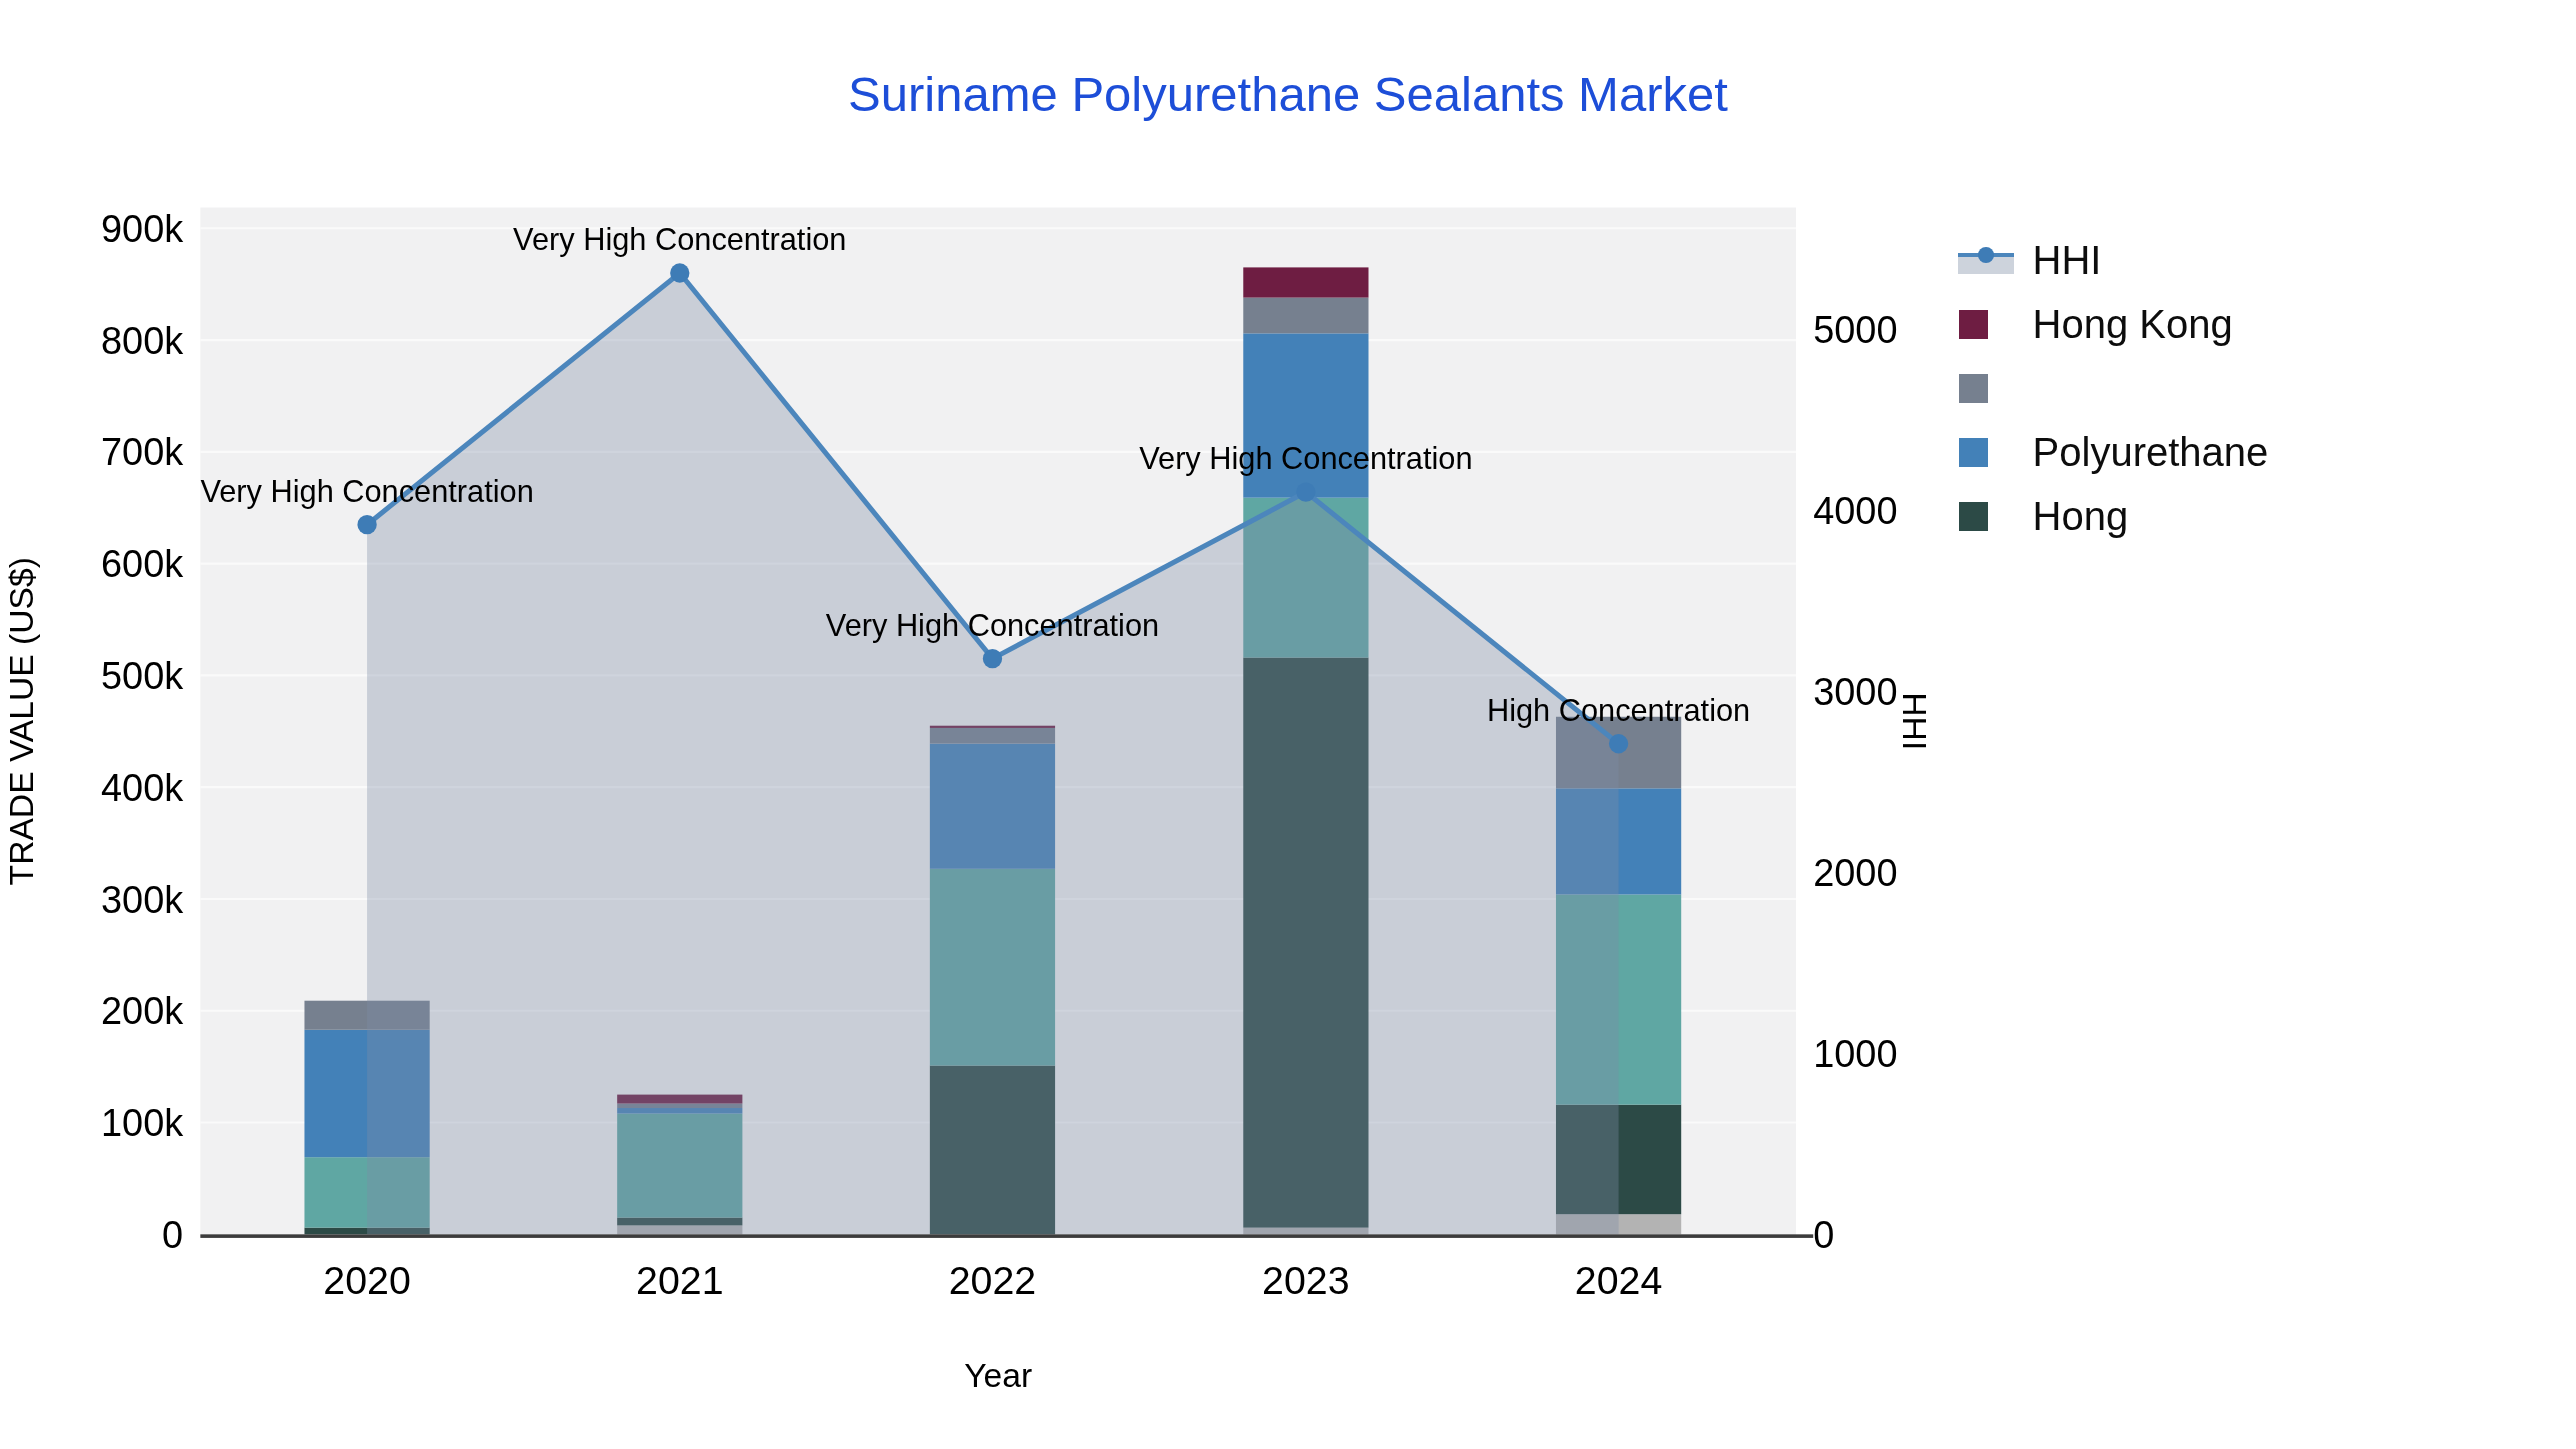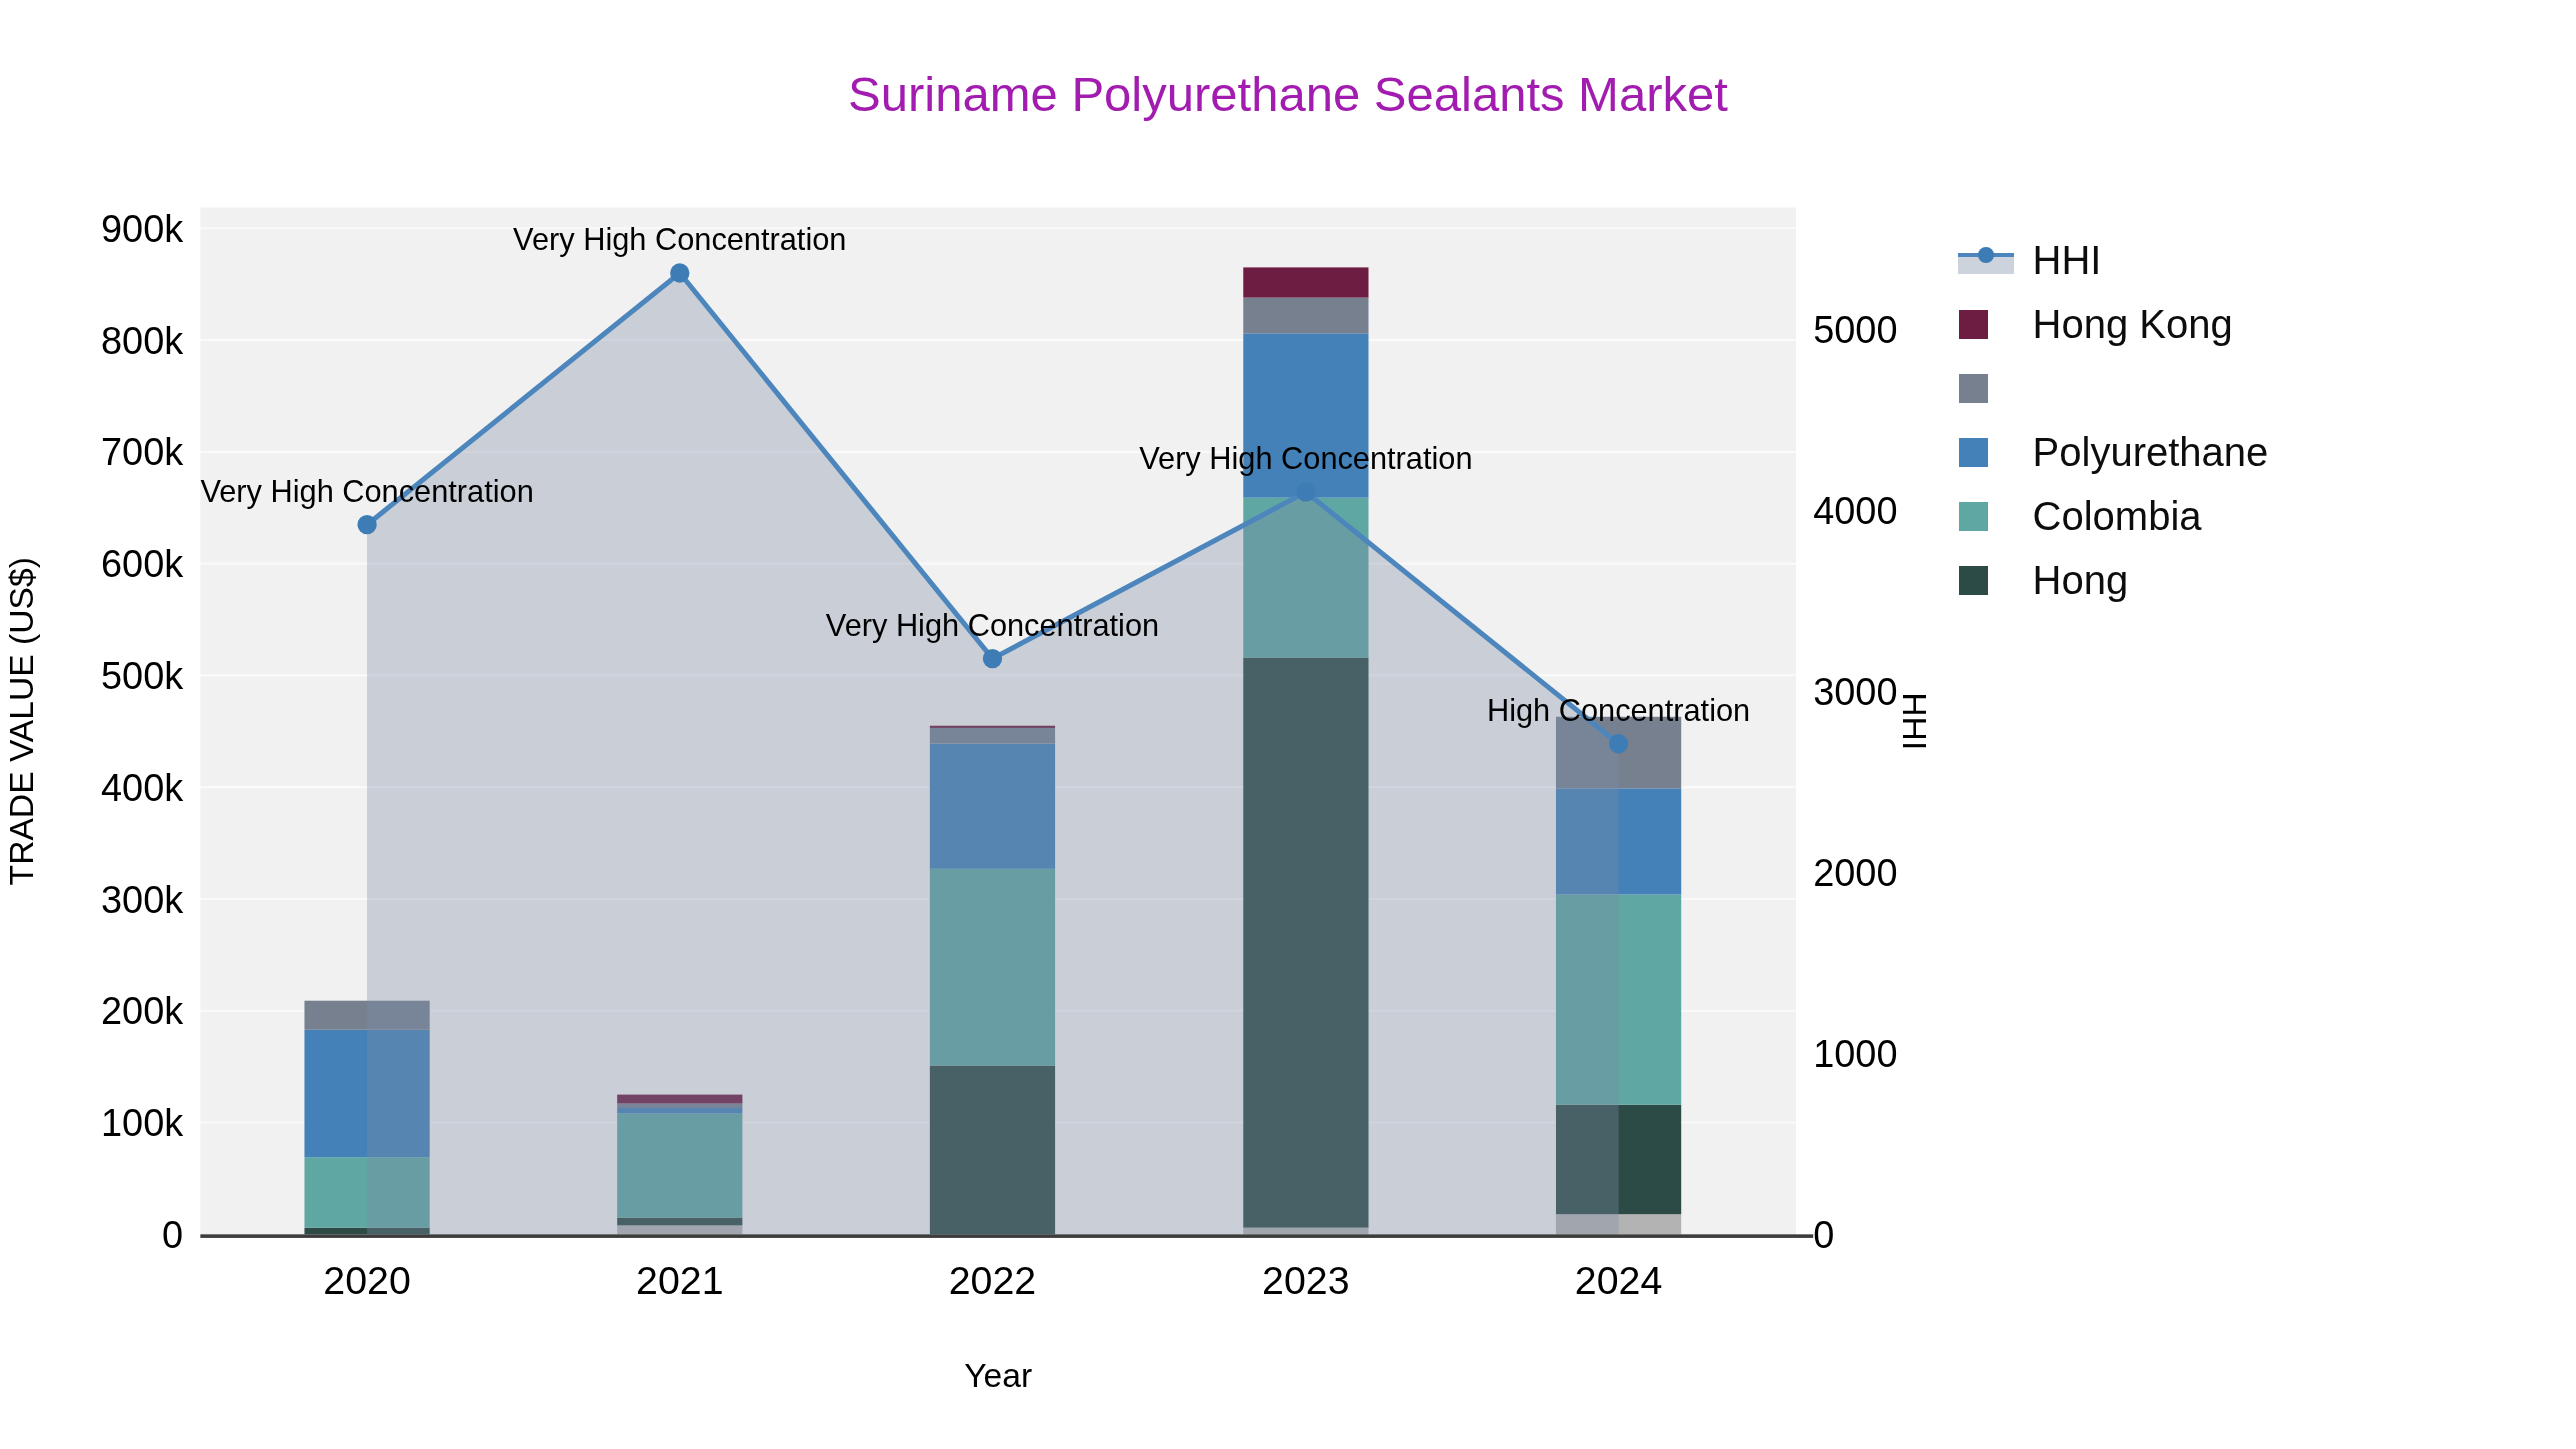--- a/index.html
+++ b/index.html
@@ -1,18 +1,18 @@
 <!DOCTYPE html>
 <html style="font-size:11.4px"><head>
 <meta charset="utf-8">
 <style>
   html,body{margin:0;padding:0;background:#ffffff;width:2576px;height:1449px;overflow:hidden;
             font-family:"Liberation Sans", sans-serif;}
   .figure{position:relative;width:2576px;height:1449px;background:#ffffff;}
-  .title{position:absolute;left:0;top:63px;width:2576px;text-align:center;color:#a21caf;
+  .title{position:absolute;left:0;top:63px;width:2576px;text-align:center;color:#1d4ed8;
          font-size:49px;line-height:62px;font-weight:400;}
   #chart{position:absolute;left:0;top:0;width:2576px;height:1449px;}
   .legend{position:absolute;left:1958px;top:228px;display:flex;flex-direction:column;}
   .lrow{height:64px;display:flex;align-items:center;}
   .lkey{width:56px;height:31.5px;position:relative;flex:0 0 56px;}
   .lswatch{position:absolute;left:1.4px;top:1.4px;width:29px;height:29px;}
   .llabel{margin-left:18.6px;font-size:40px;color:#0d0d0d;white-space:nowrap;}
   .hhi-band{position:absolute;left:0;top:13px;width:56px;height:17px;background:#CDD3DC;}
   .hhi-line{position:absolute;left:0;top:8.6px;width:56px;height:4.3px;background:#4C86BC;}
   .hhi-dot{position:absolute;left:20px;top:2.9px;width:15.7px;height:15.7px;border-radius:50%;background:#3E7CB6;}
@@ -123,26 +123,20 @@
         </span>
     </div>
     <div class="lrow">
       <span class="lkey">
           <span class="lswatch" style="background: rgb(67, 129, 184);"></span>
         </span>
       <span class="llabel">Polyurethane</span>
     </div>
     <div class="lrow">
       <span class="lkey">
-          <span class="lswatch" style="background: rgb(95, 167, 163);"></span>
-        </span>
-      <span class="llabel">Colombia</span>
-    </div>
-    <div class="lrow">
-      <span class="lkey">
           <span class="lswatch" style="background: rgb(44, 74, 70);"></span>
         </span>
       <span class="llabel">Hong</span>
     </div>
   </div>
 
 </div>
 
 
 </body></html>

